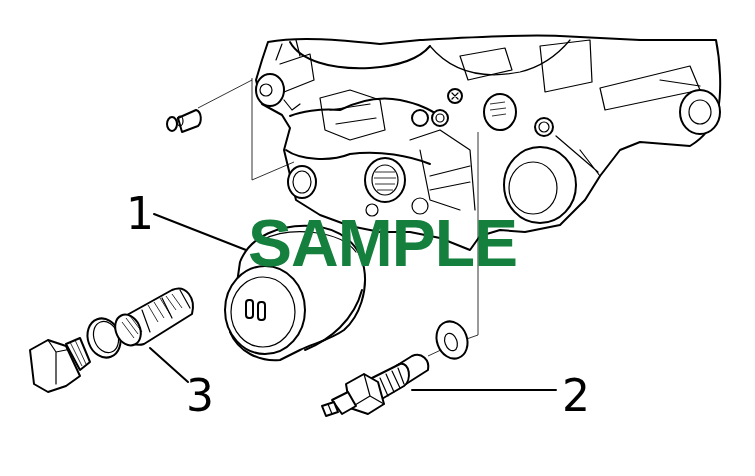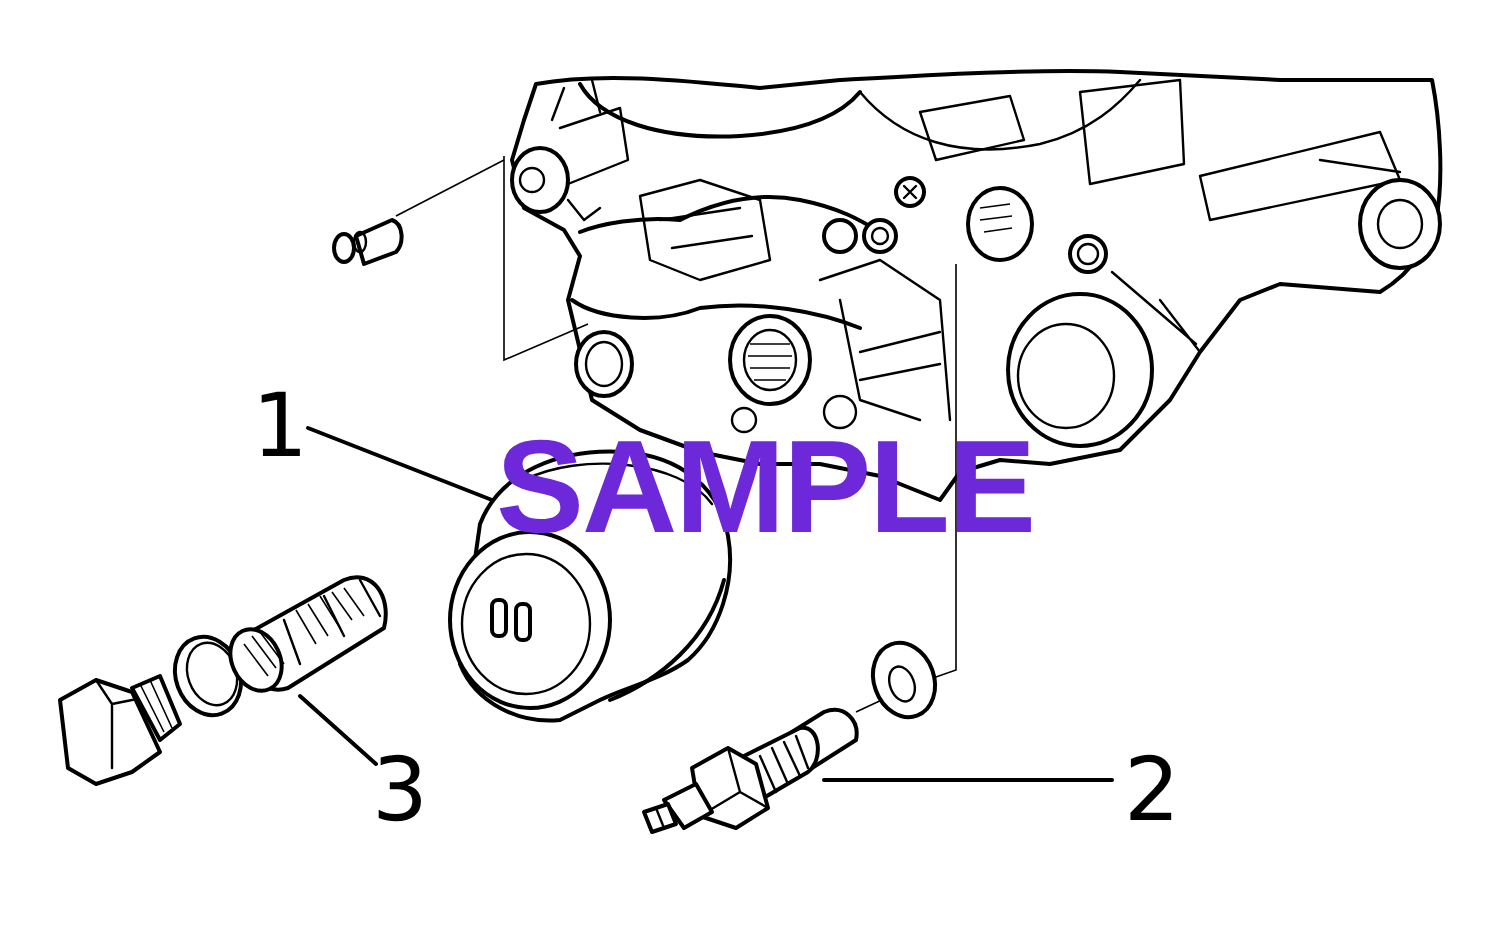--- a/index.html
+++ b/index.html
@@ -131,13 +131,13 @@
     <path class="ln" d="M154 214 L246 250"></path>
     <path class="ln" d="M412 390 L556 390"></path>
     <path class="ln" d="M150 348 L188 382"></path>
   </g>
 </svg>
 
 <div class="callout" style="left:126px; top:192px;">1</div>
 <div class="callout" style="left:562px; top:374px;">2</div>
 <div class="callout" style="left:186px; top:374px;">3</div>
 
-<div class="watermark" id="wm" style="left: 248px; top: 210px; color: #6d28d9;">SAMPLE</div>
+<div class="watermark" id="wm" style="left: 248px; top: 210px; color: #15803d;">SAMPLE</div>
 
 </body></html>

